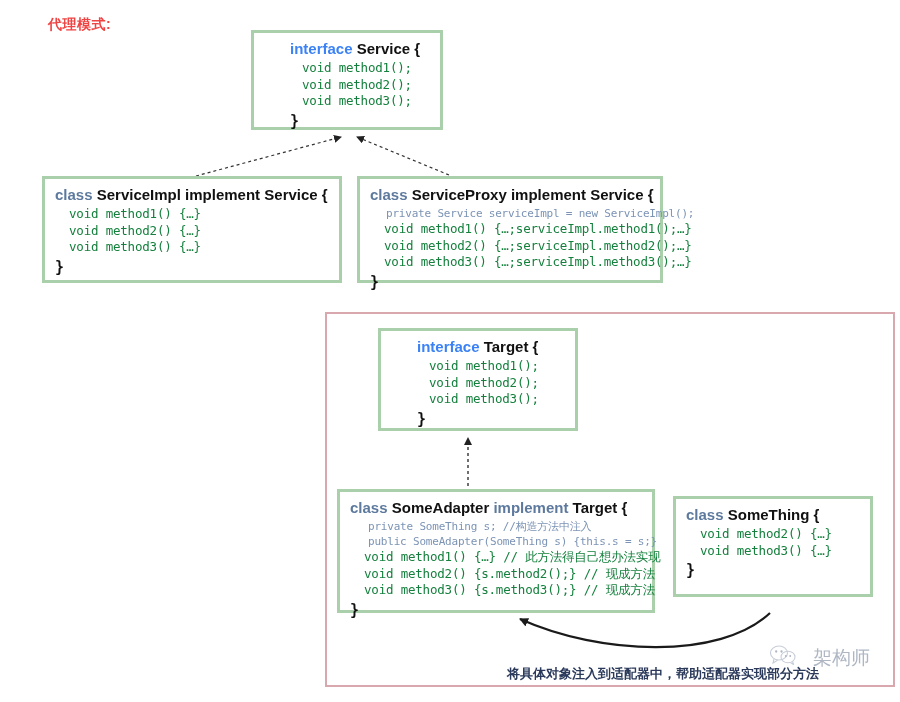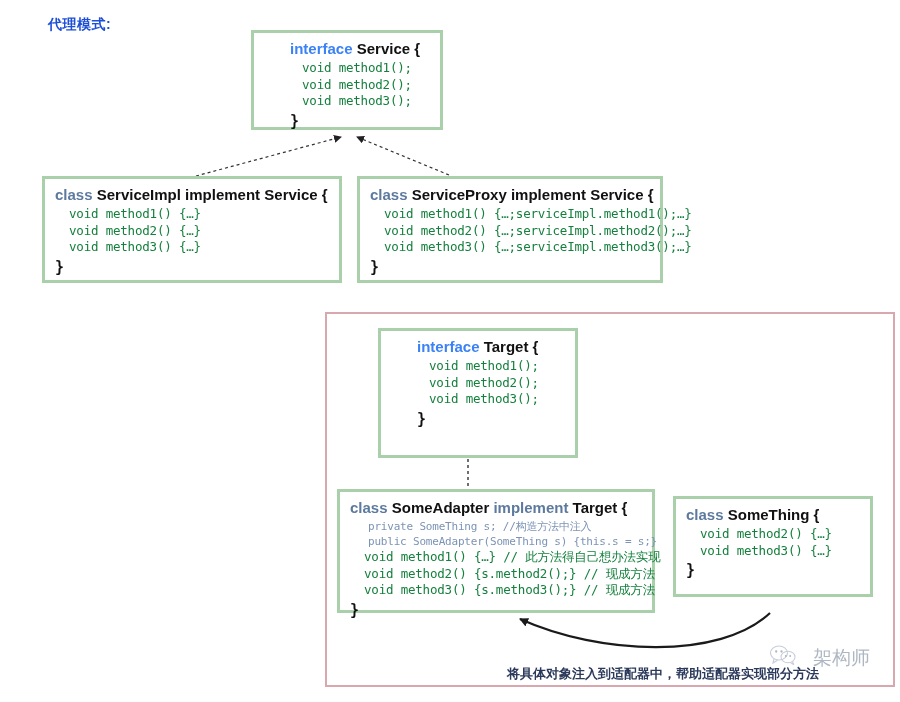--- a/index.html
+++ b/index.html
@@ -14,21 +14,21 @@
     position: relative;
     width: 900px;
     height: 702px;
     background: #ffffff;
     overflow: hidden;
   }
 
   
   .section-title {
     position: absolute;
-    color: #1d4ed8;
+    color: #ef4444;
     font-size: 14px;
     font-weight: bold;
     letter-spacing: .5px;
     white-space: nowrap;
   }
   .pattern-label {
     position: absolute;
     color: #f0b05e;
     font-size: 15px;
     font-weight: bold;
@@ -174,27 +174,28 @@
     <div class="uml-line indent">void method2() {…}</div>
     <div class="uml-line indent">void method3() {…}</div>
     <div class="uml-close">}</div>
   </div>
 
   <div class="uml-box" style="left:357px; top:176px; width:306px; height:107px;">
     <div class="uml-header">
       <span class="kw">class</span>
       <span>ServiceProxy implement Service {</span>
     </div>
+    <div class="uml-line small">private Service serviceImpl = new ServiceImpl();</div>
     <div class="uml-line indent">void method1() {…;serviceImpl.method1();…}</div>
     <div class="uml-line indent">void method2() {…;serviceImpl.method2();…}</div>
     <div class="uml-line indent">void method3() {…;serviceImpl.method3();…}</div>
     <div class="uml-close">}</div>
   </div>
 
-  <div class="uml-box" style="left:378px; top:328px; width:200px; height:130px;">
+  <div class="uml-box" style="left:378px; top:328px; width:200px; height:103px;">
     <div class="uml-header" style="padding-left:26px;">
       <span class="kw-blue">interface</span>
       <span>Target {</span>
     </div>
     <div class="uml-line indent" style="padding-left:38px;">void method1();</div>
     <div class="uml-line indent" style="padding-left:38px;">void method2();</div>
     <div class="uml-line indent" style="padding-left:38px;">void method3();</div>
     <div class="uml-close" style="padding-left:26px;">}</div>
   </div>
 

